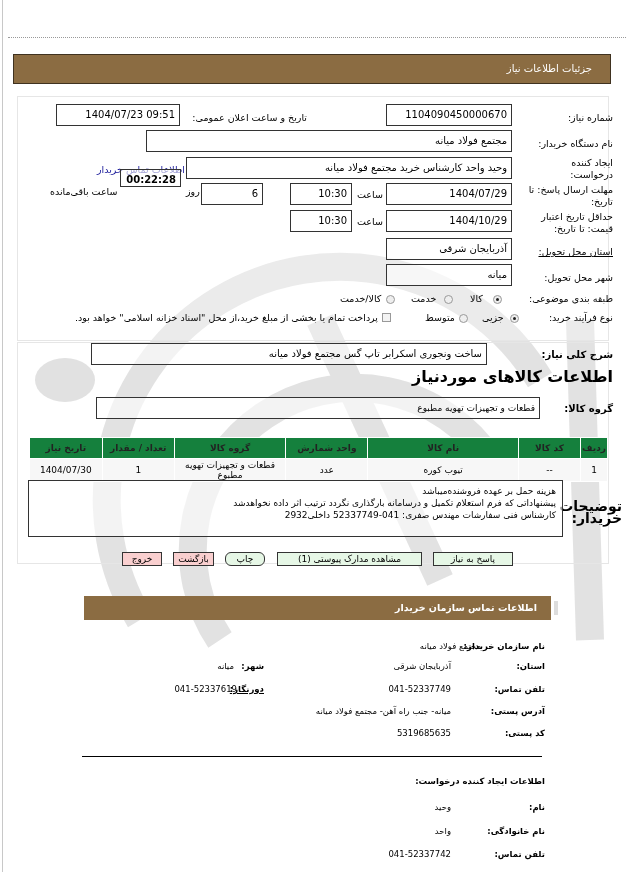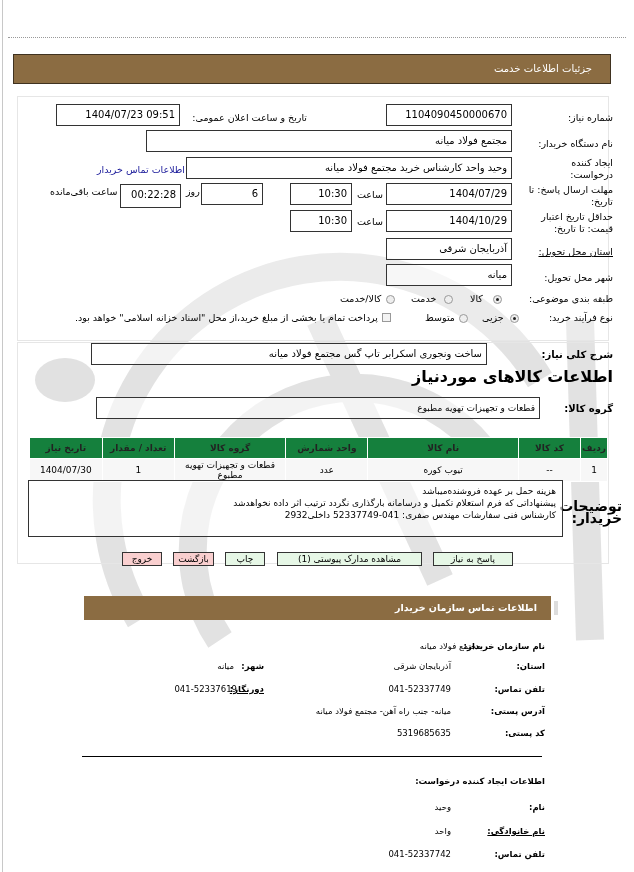--- a/index.html
+++ b/index.html
@@ -74,21 +74,21 @@
     <path d="M200 440 A150 150 0 0 1 470 260"></path>
     <path d="M300 120 L420 380"></path>
     <path d="M560 120 L570 440"></path>
   </g>
   <g fill="#d9d9d9" opacity="0.8">
     <ellipse cx="45" cy="180" rx="30" ry="22"></ellipse>
   </g>
 </svg>
 
 <div class="hdr-bar">
-  <span>جزئیات اطلاعات خدمت</span>
+  <span>جزئیات اطلاعات نیاز</span>
 </div>
 
 <div class="panel"></div>
 
 <div class="lbl" style="right:21px; top:112px;">شماره نیاز:</div>
 <div class="box ltr" style="left:386px; top:104px; width:126px; height:22px;">1104090450000670</div>
 <div class="lbl" style="right:327px; top:112px;">تاریخ و ساعت اعلان عمومی:</div>
 <div class="box ltr" style="left:56px; top:104px; width:124px; height:22px;">1404/07/23 09:51</div>
 
 <div class="lbl" style="right:21px; top:138px;">نام دستگاه خریدار:</div>
@@ -97,21 +97,21 @@
 <div class="lbl" style="right:21px; top:157px; width:80px;">ایجاد کننده درخواست:</div>
 <div class="box" style="left:186px; top:157px; width:326px; height:22px;">وحید واحد کارشناس خرید مجتمع فولاد میانه</div>
 <div class="link" style="left:97px; top:164px;">اطلاعات تماس خریدار</div>
 
 <div class="lbl" style="right:21px; top:184px; width:90px;">مهلت ارسال پاسخ: تا تاریخ:</div>
 <div class="box ltr" style="left:386px; top:183px; width:126px; height:22px;">1404/07/29</div>
 <div class="lbl" style="left:357px; top:189px;">ساعت</div>
 <div class="box ltr" style="left:290px; top:183px; width:62px; height:22px;">10:30</div>
 <div class="box ltr" style="left:201px; top:183px; width:62px; height:22px;">6</div>
 <div class="lbl" style="left:186px; top:186px;">روز</div>
-<div class="box ltr" style="left:120px; top:184px; width:61px; height:24px;">00:22:28</div>
+<div class="box ltr" style="left:120px; top:169px; width:61px; height:18px;font-weight:bold;">00:22:28</div>
 <div class="lbl" style="left:50px; top:186px;">ساعت باقی‌مانده</div>
 
 <div class="lbl" style="right:21px; top:211px; width:90px;">حداقل تاریخ اعتبار قیمت: تا تاریخ:</div>
 <div class="box ltr" style="left:386px; top:210px; width:126px; height:22px;">1404/10/29</div>
 <div class="lbl" style="left:357px; top:216px;">ساعت</div>
 <div class="box ltr" style="left:290px; top:210px; width:62px; height:22px;">10:30</div>
 
 <div class="lbl" style="right:21px; top:246px;text-decoration:underline;">استان محل تحویل:</div>
 <div class="box" style="left:386px; top:238px; width:126px; height:22px;">آذربایجان شرقی</div>
 <div class="lbl" style="right:21px; top:272px;">شهر محل تحویل:</div>
@@ -167,21 +167,21 @@
 
 <div class="lbl bold" style="right:12px; top:500px; width:40px; font-size:14px;">توضیحات خریدار:</div>
 <div class="box" style="left:28px; top:480px; width:535px; height:57px; line-height:12px; padding:4px 6px; font-size:9px; white-space:normal;">
   <div>هزینه حمل بر عهده فروشنده‌میباشد</div>
   <div>پیشنهاداتی که فرم استعلام تکمیل و درسامانه بارگذاری نگردد ترتیب اثر داده نخواهدشد</div>
   <div>کارشناس فنی سفارشات مهندس صفری: 041-52337749  داخلی2932</div>
 </div>
 
 <div class="btn green" style="left:433px; width:80px;">پاسخ به نیاز</div>
 <div class="btn green" style="left:277px; width:145px;">مشاهده مدارک پیوستی (1)</div>
-<div class="btn green" style="left:225px; width:40px;">چاپ</div>
+<div class="btn green" style="left:225px; width:40px;border-radius:6px;">چاپ</div>
 <div class="btn red" style="left:173px; width:41px;">بازگشت</div>
 <div class="btn red" style="left:122px; width:40px;">خروج</div>
 
 <div class="contact-bar">
   <span>اطلاعات تماس سازمان خریدار</span>
 </div>
 <div class="contact-edge"></div>
 
 <div class="ci l" style="right:89px; top:641px;">نام سازمان خریدار:</div>
 <div class="ci" style="right:153px; top:641px;">مجتمع فولاد میانه</div>
@@ -202,17 +202,17 @@
 <div class="ci l" style="right:89px; top:728px;">کد پستی:</div>
 <div class="ci" style="right:183px; top:728px;">5319685635</div>
 
 <div class="hr"></div>
 
 <div class="ci l" style="right:89px; top:776px;">اطلاعات ایجاد کننده درخواست:</div>
 
 <div class="ci l" style="right:89px; top:802px;">نام:</div>
 <div class="ci" style="right:183px; top:802px;">وحید</div>
 
-<div class="ci l" style="right:89px; top:826px;text-decoration:underline;">نام خانوادگی:</div>
+<div class="ci l" style="right:89px; top:826px;">نام خانوادگی:</div>
 <div class="ci" style="right:183px; top:826px;">واحد</div>
 
 <div class="ci l" style="right:89px; top:849px;">تلفن تماس:</div>
 <div class="ci" style="right:183px; top:849px;">041-52337742</div>
 
 </body></html>

